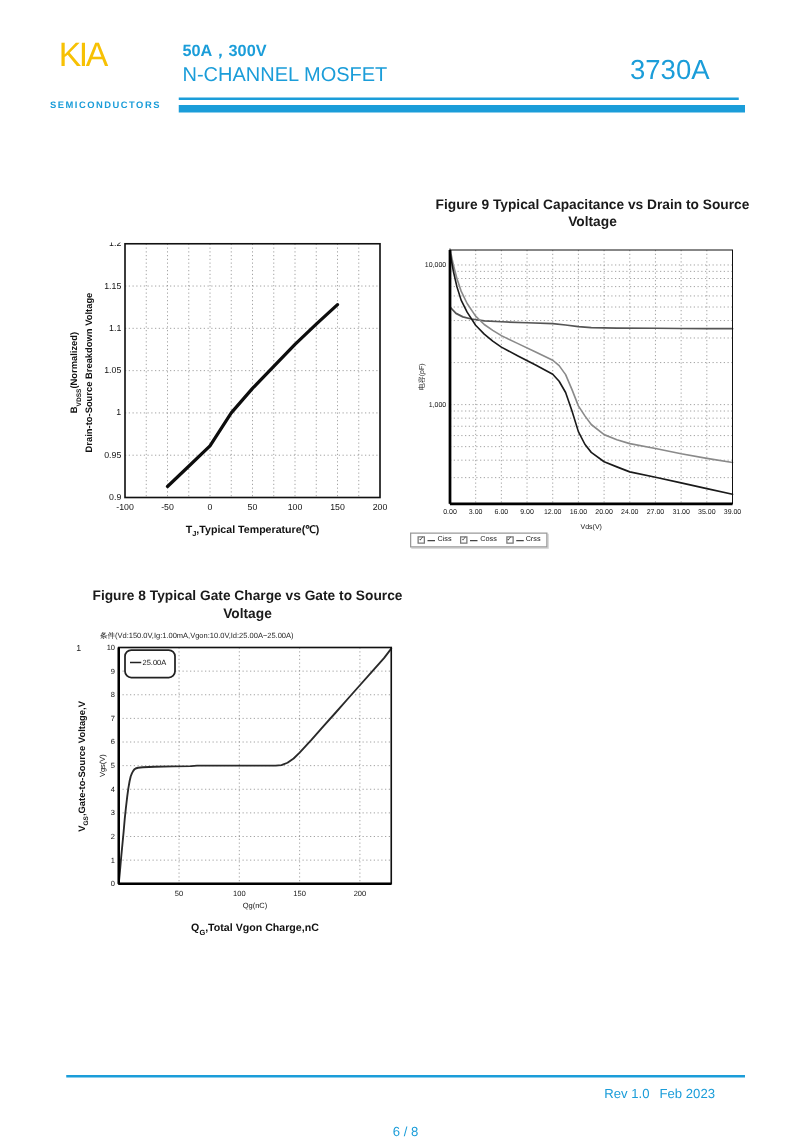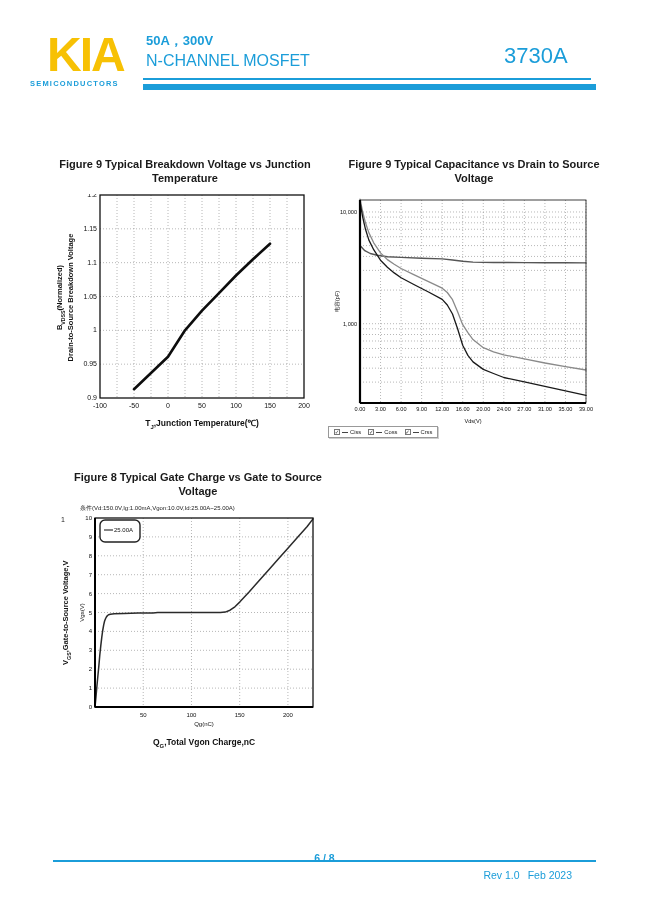--- a/index.html
+++ b/index.html
@@ -1,22 +1,22 @@
 <!DOCTYPE html>
 <html style="--accent: #1b9dd9; --gold: #f7c104;"><head>
 <meta charset="utf-8">
 <style>
 *{margin:0;padding:0;box-sizing:border-box}
 html,body{background:#ffffff}
 body{font-family:"Liberation Sans",sans-serif;color:#111}
 .page{position:relative;width:649px;height:917px;background:#fff;overflow:hidden}
 
 
-.logo{position:absolute;left:47px;top:31px;font-size:48px;font-weight:bold;letter-spacing:-2px;line-height:1;color:var(--gold)}
-.logo-sub{position:absolute;left:30px;top:79px;font-size:7.5px;font-weight:bold;letter-spacing:1.2px;color:var(--accent)}
+.logo{position:absolute;left:47px;top:31px;font-size:27px;font-weight:normal;letter-spacing:-2px;line-height:1;color:var(--gold)}
+.logo-sub{position:absolute;left:40px;top:79px;font-size:7.5px;font-weight:bold;letter-spacing:1.2px;color:var(--accent)}
 .hdr-rating{position:absolute;left:146px;top:32px;font-size:13px;font-weight:bold;color:var(--accent)}
 .hdr-type{position:absolute;left:146px;top:52px;font-size:16px;font-weight:normal;color:var(--accent)}
 .hdr-part{position:absolute;left:504px;top:43px;font-size:22px;color:var(--accent)}
 .rule-thin{position:absolute;left:143px;top:78px;width:448px;height:1.7px;background:var(--accent)}
 .rule-thick{position:absolute;left:143px;top:84px;width:453px;height:6.3px;background:var(--accent)}
 
 
 .figure{position:absolute}
 .fig-title{font-size:11px;font-weight:bold;text-align:center;white-space:pre-line;line-height:1.25;color:#1a1a1a}
 .fig9{left:46px;top:158px;width:278px;height:300px}
@@ -40,41 +40,39 @@
 sub{font-size:70%}
 .condition{position:absolute;left:22px;top:33px;font-size:6px;color:#222;white-space:nowrap}
 .stray{position:absolute;left:3px;top:45px;font-size:7px;color:#222}
 .legend10{position:absolute;left:0;top:268px;display:inline-flex;gap:7px;border:0.6px solid #999;padding:2px 5px;font-size:5.8px;color:#222;align-items:center;background:#fff;box-shadow:1px 1px 0 #cfcfcf}
 .leg-item{display:inline-flex;align-items:center;gap:2px}
 .cb{display:inline-flex;width:6px;height:6px;border:0.6px solid #777;font-size:5.5px;line-height:5px;align-items:center;justify-content:center;color:#333;background:#fff}
 .swatch{display:inline-block;width:6px;height:0;border-top:1px solid #444}
 
 
 .footer-rule{position:absolute;left:53px;top:860px;width:543px;height:1.7px;background:var(--accent)}
-.footer-page{position:absolute;left:53px;top:852px;width:543px;text-align:center;font-size:10.5px;font-weight:bold;color:var(--accent)}
+.footer-page{position:absolute;left:53px;top:900px;width:543px;text-align:center;font-size:10.5px;font-weight:normal;color:var(--accent)}
 .footer-rev{position:absolute;right:77px;top:869px;display:flex;gap:8px;font-size:10.5px;font-weight:normal;color:var(--accent)}
 </style>
 </head>
 <body>
 
 <div class="page">
 
   <header>
     <div class="logo">KIA</div>
     <div class="logo-sub">SEMICONDUCTORS</div>
     <div class="hdr-rating">50A，300V</div>
     <div class="hdr-type">N-CHANNEL MOSFET</div>
     <div class="hdr-part">3730A</div>
     <div class="rule-thin"></div>
     <div class="rule-thick"></div>
   </header>
 
   <section class="figure fig9">
-    <h3 class="fig-title">Figure 9 Typical Breakdown Voltage vs Junction
-Temperature</h3>
     <div class="ylab-outer">
       <div><span>B</span><sub>VDSS</sub><span>(Normalized)</span></div>
       <div>Drain-to-Source Breakdown Voltage</div>
     </div>
     <svg id="svg-fig9" width="278" height="232" viewBox="0 0 278 232">
         <line x1="71" y1="1" x2="71" y2="204" class="grid"></line>
         <line x1="88" y1="1" x2="88" y2="204" class="grid"></line>
         <line x1="105" y1="1" x2="105" y2="204" class="grid"></line>
         <line x1="122" y1="1" x2="122" y2="204" class="grid"></line>
         <line x1="139" y1="1" x2="139" y2="204" class="grid"></line>
@@ -99,21 +97,21 @@
         <text x="224" y="214" text-anchor="middle">150</text>
         <text x="258" y="214" text-anchor="middle">200</text>
         <text x="51" y="206" text-anchor="end">0.9</text>
         <text x="51" y="172.16666666666669" text-anchor="end">0.95</text>
         <text x="51" y="138.33333333333334" text-anchor="end">1</text>
         <text x="51" y="104.49999999999996" text-anchor="end">1.05</text>
         <text x="51" y="70.66666666666657" text-anchor="end">1.1</text>
         <text x="51" y="36.83333333333337" text-anchor="end">1.15</text>
         <text x="51" y="3" text-anchor="end">1.2</text>
       </svg>
-    <div class="xlab-outer"><span>T</span><sub>J</sub><span>,Junction Temperature(℃)</span></div>
+    <div class="xlab-outer"><span>T</span><sub>J</sub><span>,Typical Temperature(℃)</span></div>
   </section>
 
   <section class="figure fig10">
     <h3 class="fig-title">Figure 9 Typical Capacitance vs Drain to Source
 Voltage</h3>
     <svg id="svg-fig10" width="292" height="232" viewBox="0 0 292 232">
         <line x1="52.54545454545455" y1="6" x2="52.54545454545455" y2="209" class="grid"></line>
         <line x1="73.0909090909091" y1="6" x2="73.0909090909091" y2="209" class="grid"></line>
         <line x1="93.63636363636363" y1="6" x2="93.63636363636363" y2="209" class="grid"></line>
         <line x1="114.18181818181819" y1="6" x2="114.18181818181819" y2="209" class="grid"></line>

